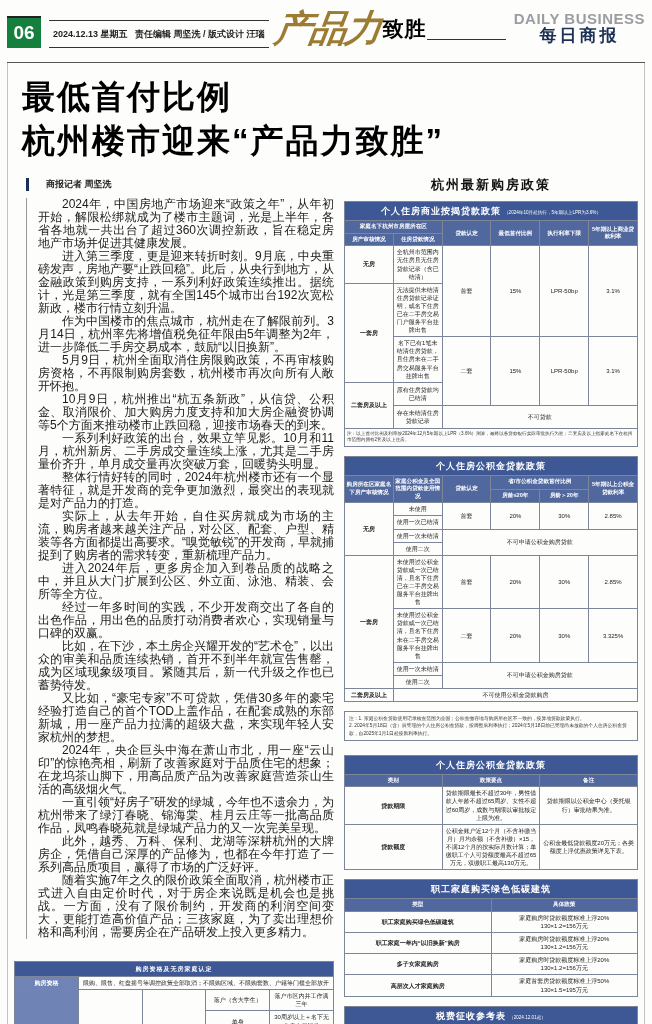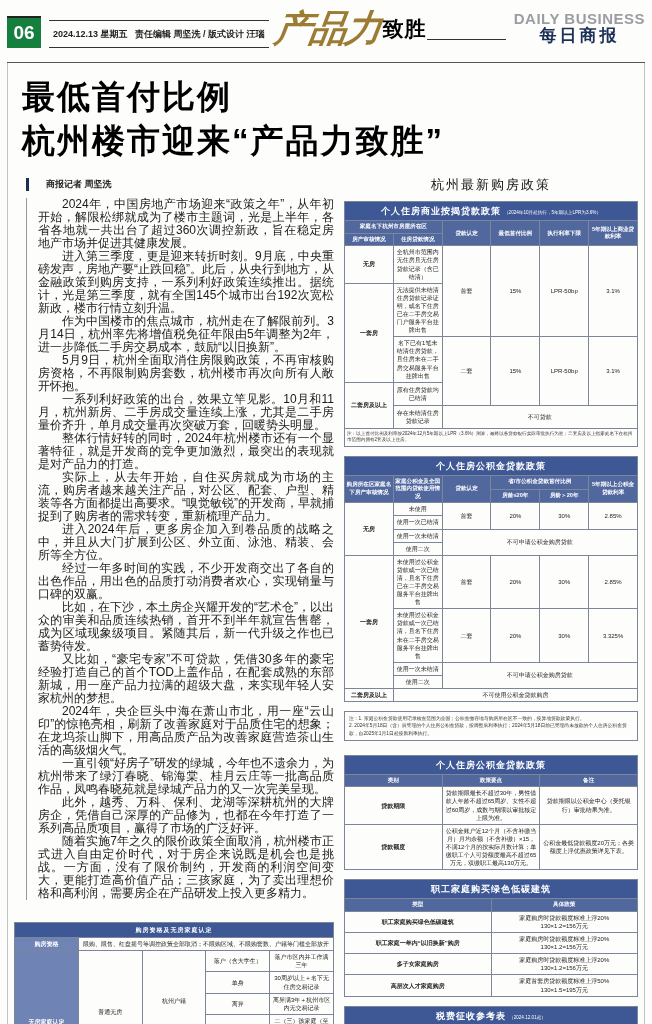--- a/index.html
+++ b/index.html
@@ -20,21 +20,21 @@
   
   .content{border-left:1px solid #c2c2c2;border-right:1px solid #c2c2c2;border-bottom:1px solid #c2c2c2;padding:10px 6px 8px 6px;}
   .headline{font-weight:900;font-size:33px;line-height:1.32;letter-spacing:2px;color:#000;margin:2px 0 14px 8px;}
   .main{display:flex;gap:10px;}
   .left-col{width:320px;flex:none;}
   .right-col{flex:1;min-width:0;}
   .byline{border-left:3px solid #1c3055;padding-left:17px;margin:2px 0 7px 12px;font-size:9px;font-weight:bold;color:#222;}
   .article{margin-left:12px;border-left:1px solid #9a9a9a;padding-left:11px;font-size:12px;line-height:13px;text-align:justify;color:#1a1a1a;}
   .article p{margin:0;text-indent:2em;}
   
-  .sec-title{text-align:center;font-size:13px;font-weight:400;letter-spacing:2px;margin:0 0 7px 0;color:#111;}
+  .sec-title{text-align:center;font-size:13px;font-weight:700;letter-spacing:2px;margin:0 0 7px 0;color:#111;}
   table{border-collapse:collapse;width:100%;table-layout:fixed;}
   td,th{border:.5px solid #7d8699;font-size:6px;line-height:1.35;padding:2px;text-align:center;vertical-align:middle;color:#222;word-break:break-all;}
   .t-title{background:#3e5795;color:#fff;font-size:9px;font-weight:bold;letter-spacing:1px;padding:3px;}
   .t-title .note{font-size:4.6px;font-weight:normal;letter-spacing:0;margin-left:3px;}
   .t-head td{background:#51689f;color:#fff;font-weight:bold;font-size:5.6px;padding:2px 1px;}
   .cat-blue{background:#7083b5;color:#fff;font-weight:bold;}
   .t-foot{font-size:4.6px;text-align:left;color:#333;line-height:1.4;}
   .gap{height:9px;}
   .notebox{border:.5px solid #7d8699;padding:3px 4px;font-size:4.8px;line-height:1.5;color:#333;text-align:left;}
   .two-line div{padding:0;}
@@ -73,20 +73,21 @@
 
     <div class="main">
 
       <div class="left-col">
         <div class="byline">商报记者 周坚洗</div>
         <div class="article">
           <p>2024年，中国房地产市场迎来“政策之年”，从年初开始，解限松绑就成为了楼市主题词，光是上半年，各省各地就一共出台了超过360次调控新政，旨在稳定房地产市场并促进其健康发展。</p>
           <p>进入第三季度，更是迎来转折时刻。9月底，中央重磅发声，房地产要“止跌回稳”。此后，从央行到地方，从金融政策到购房支持，一系列利好政策连续推出。据统计，光是第三季度，就有全国145个城市出台192次宽松新政，楼市行情立刻升温。</p>
           <p>作为中国楼市的焦点城市，杭州走在了解限前列。3月14日，杭州率先将增值税免征年限由5年调整为2年，进一步降低二手房交易成本，鼓励“以旧换新”。</p>
           <p>5月9日，杭州全面取消住房限购政策，不再审核购房资格，不再限制购房套数，杭州楼市再次向所有人敞开怀抱。</p>
+          <p>10月9日，杭州推出“杭五条新政”，从信贷、公积金、取消限价、加大购房力度支持和加大房企融资协调等5个方面来推动楼市止跌回稳，迎接市场春天的到来。</p>
           <p>一系列利好政策的出台，效果立竿见影。10月和11月，杭州新房、二手房成交量连续上涨，尤其是二手房量价齐升，单月成交量再次突破万套，回暖势头明显。</p>
           <p>整体行情好转的同时，2024年杭州楼市还有一个显著特征，就是开发商的竞争更加激烈，最突出的表现就是对产品力的打造。</p>
           <p>实际上，从去年开始，自住买房就成为市场的主流，购房者越来越关注产品，对公区、配套、户型、精装等各方面都提出高要求。“嗅觉敏锐”的开发商，早就捕捉到了购房者的需求转变，重新梳理产品力。</p>
           <p>进入2024年后，更多房企加入到卷品质的战略之中，并且从大门扩展到公区、外立面、泳池、精装、会所等全方位。</p>
           <p>经过一年多时间的实践，不少开发商交出了各自的出色作品，用出色的品质打动消费者欢心，实现销量与口碑的双赢。</p>
           <p>比如，在下沙，本土房企兴耀开发的“艺术仓”，以出众的审美和品质连续热销，首开不到半年就宣告售罄，成为区域现象级项目。紧随其后，新一代升级之作也已蓄势待发。</p>
           <p>又比如，“豪宅专家”不可贷款，凭借30多年的豪宅经验打造自己的首个TOD上盖作品，在配套成熟的东部新城，用一座产品力拉满的超级大盘，来实现年轻人安家杭州的梦想。</p>
           <p>2024年，央企巨头中海在萧山市北，用一座“云山印”的惊艳亮相，刷新了改善家庭对于品质住宅的想象；在龙坞茶山脚下，用高品质产品为改善家庭营造茶山生活的高级烟火气。</p>
           <p>一直引领“好房子”研发的绿城，今年也不遗余力，为杭州带来了绿汀春晓、锦海棠、桂月云庄等一批高品质作品，凤鸣春晓苑就是绿城产品力的又一次完美呈现。</p>
           <p>此外，越秀、万科、保利、龙湖等深耕杭州的大牌房企，凭借自己深厚的产品修为，也都在今年打造了一系列高品质项目，赢得了市场的广泛好评。</p>

